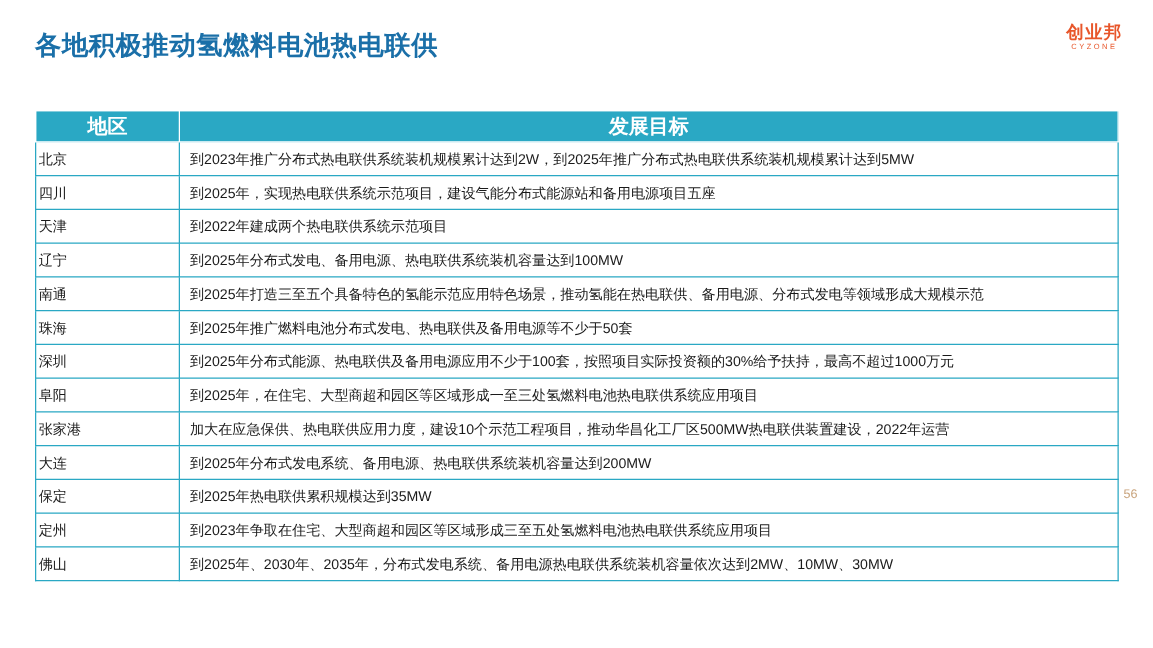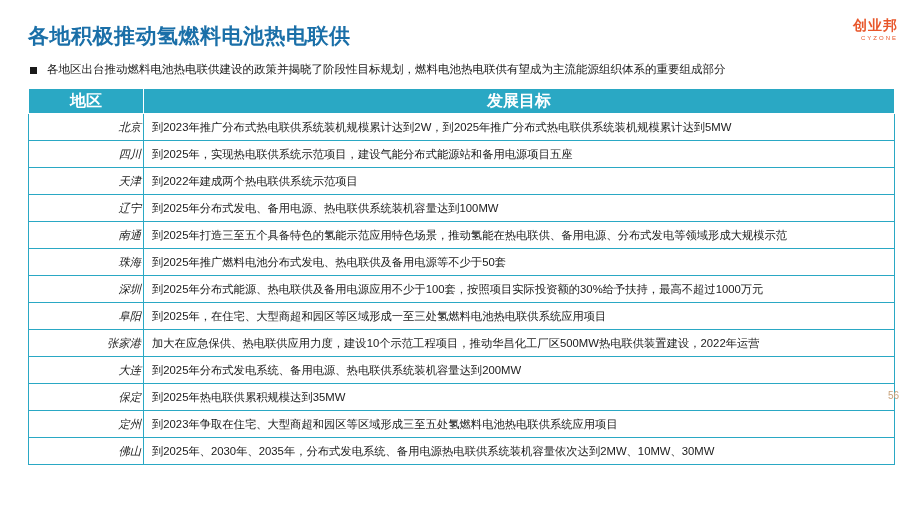--- a/index.html
+++ b/index.html
@@ -28,21 +28,21 @@
     font-size: 21px;
     font-weight: bold;
     color: #1a6fa8;
     letter-spacing: 0.5px;
     white-space: nowrap;
   }
   .logo {
     position: absolute;
     right: 24px;
     top: 18px;
-    text-align: right;
+    text-align: center;
     line-height: 1;
   }
   .logo-main {
     font-size: 14px;
     font-weight: bold;
     color: #e8562a;
     letter-spacing: 1px;
   }
   .logo-sub {
     margin-top: 3px;
@@ -92,54 +92,49 @@
   table.data td {
     border: 1px solid #2aa8c4;
     font-size: 11.3px;
     color: #1a1a1a;
     height: 24px;
     padding: 1px 6px;
     vertical-align: middle;
     background: #ffffff;
   }
   table.data td.region {
-    text-align: right;
+    text-align: left;
     padding: 1px 2px;
-    font-style: italic;
   }
   table.data td.goal {
     text-align: left;
     padding-left: 8px;
   }
   col.c-region { width: 115px; }
   col.c-goal { width: 751px; }
   .page-num {
     position: absolute;
-    right: 23px;
+    right: 12px;
     bottom: 8px;
     font-size: 10px;
     color: #c8a27a;
   }
 </style>
 </head>
 <body>
 
 <div class="slide">
 
   <div class="title">各地积极推动氢燃料电池热电联供</div>
 
   <div class="logo">
     <div class="logo-main">创业邦</div>
     <div class="logo-sub">CYZONE</div>
   </div>
 
-  <div class="bullet-row">
-    <div class="bullet-square"></div>
-    <div class="bullet-text">各地区出台推动燃料电池热电联供建设的政策并揭晓了阶段性目标规划，燃料电池热电联供有望成为主流能源组织体系的重要组成部分</div>
-  </div>
 
   <table class="data">
     <colgroup>
       <col class="c-region">
       <col class="c-goal">
     </colgroup>
     <thead>
       <tr>
         <th>地区</th>
         <th>发展目标</th>

